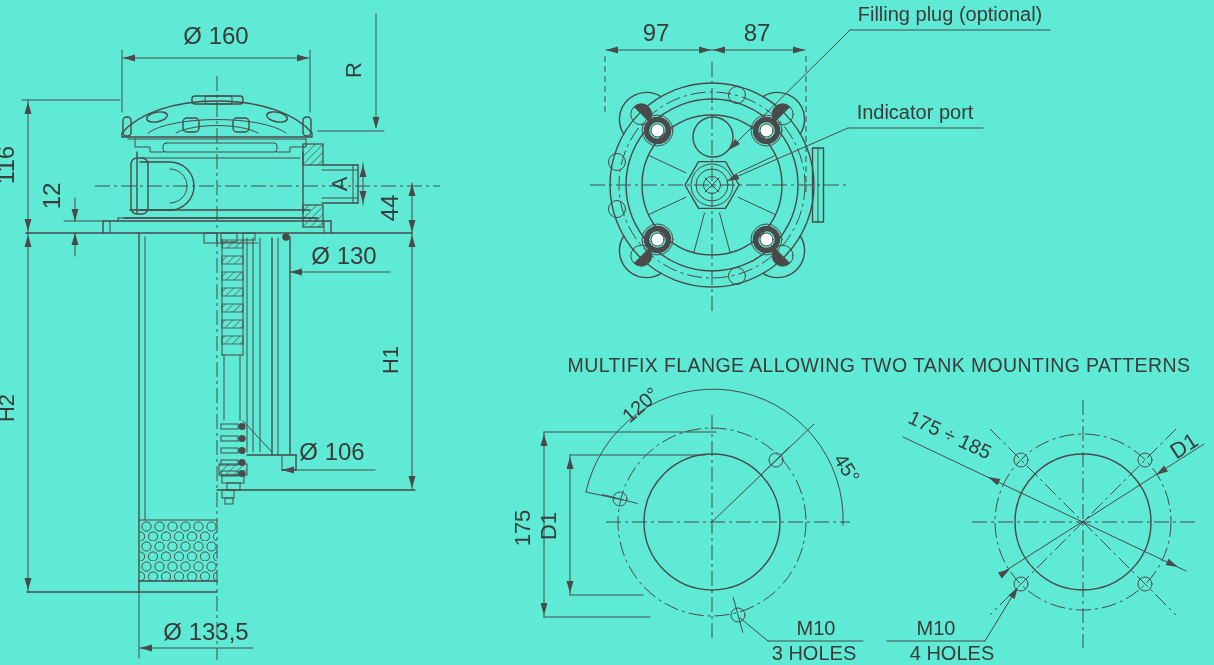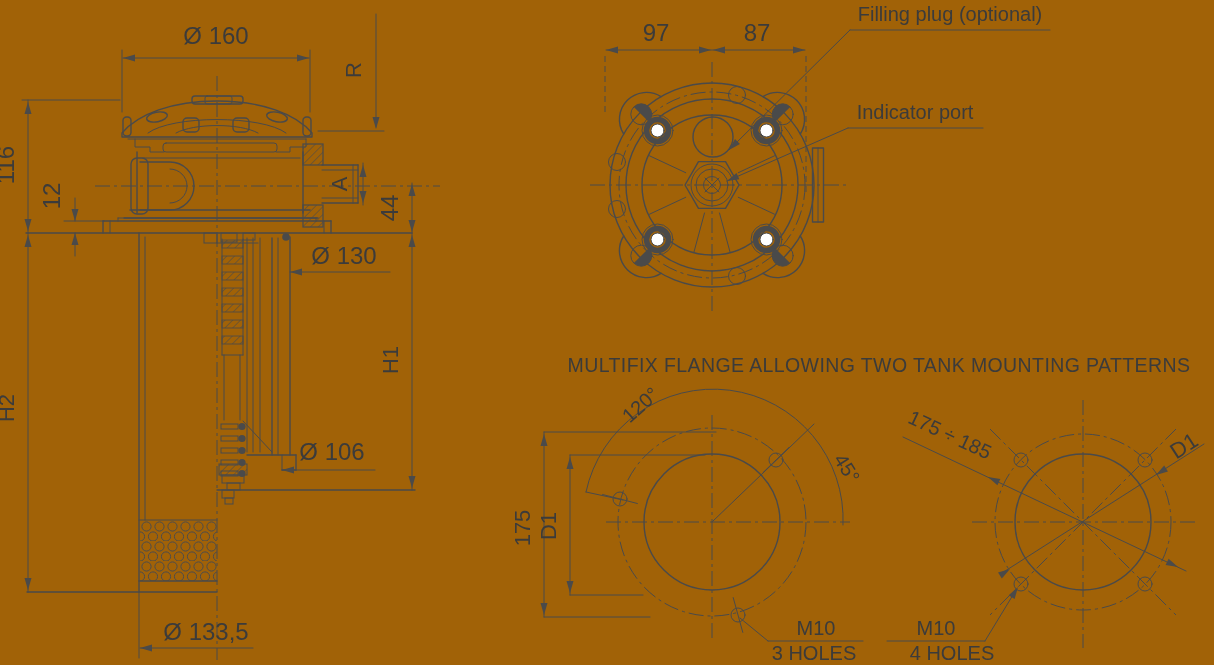--- a/index.html
+++ b/index.html
@@ -1,16 +1,16 @@
 <!DOCTYPE html>
 <html><head>
 <meta charset="utf-8">
 <style>
   html,body{margin:0;padding:0;background:#ffffff;}
-  #stage{width:1214px;height:665px;position:relative;background:#a16207;overflow:hidden;}
+  #stage{width:1214px;height:665px;position:relative;background:#5eead4;overflow:hidden;}
   svg{display:block;}
   svg text{fill:#3b3b3b;font-family:"Liberation Sans",sans-serif;}
   .o{fill:none;stroke:#4a4a4a;stroke-width:1.4;stroke-linejoin:round;stroke-linecap:round;}
   .t{fill:none;stroke:#4a4a4a;stroke-width:1;stroke-linecap:round;}
   .cl{fill:none;stroke:#4a4a4a;stroke-width:1;stroke-dasharray:15 4 3 4;}
   .dl{fill:none;stroke:#4a4a4a;stroke-width:1;stroke-dasharray:6 4;}
   .blk{fill:#4a4a4a;stroke:none;}
   .wf{fill:#ffffff;}
   .n24{font-size:24px;text-anchor:middle;}
   .n22{font-size:22px;text-anchor:middle;}

